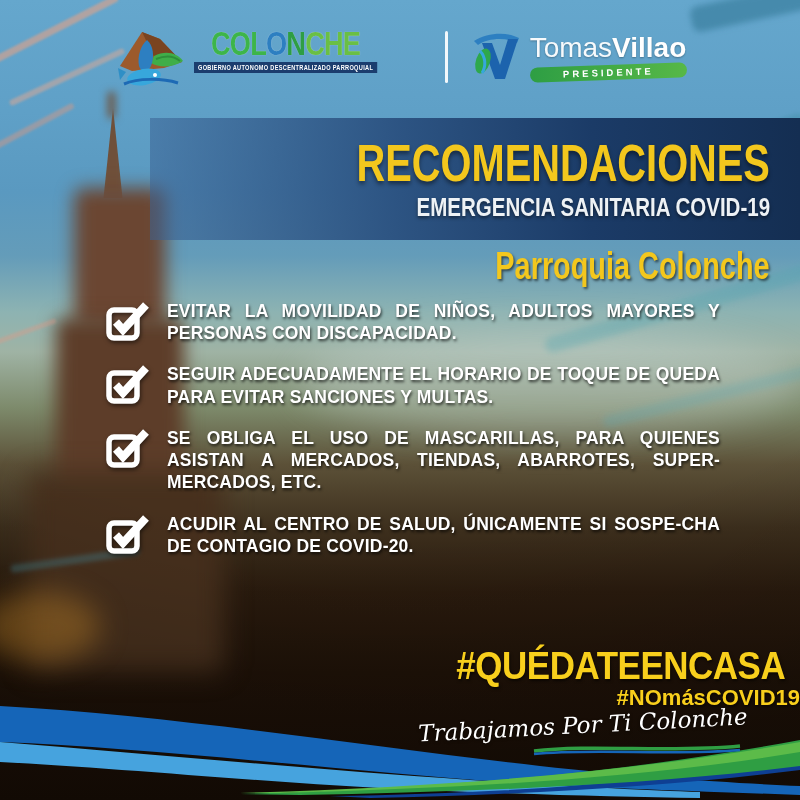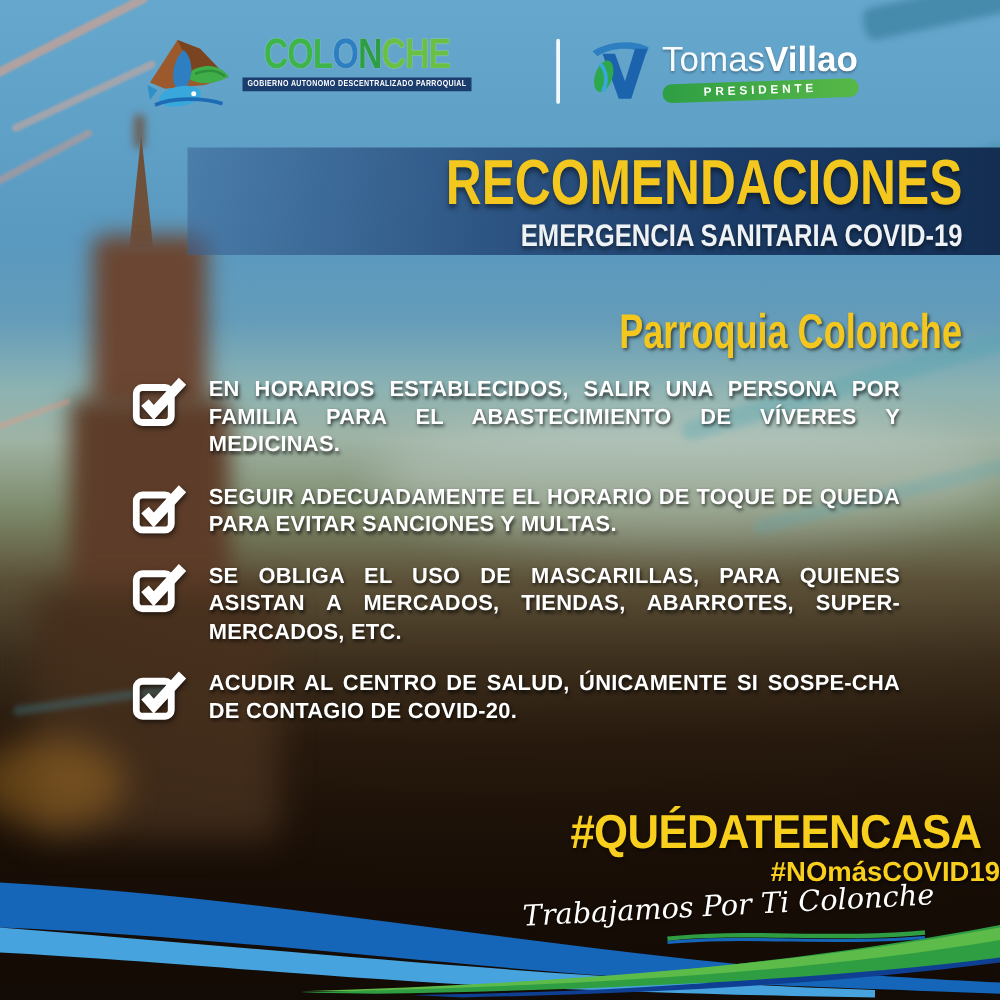--- a/index.html
+++ b/index.html
@@ -48,21 +48,21 @@
   .logo-right{display:flex;align-items:center;gap:8px;}
   .tv-text{display:flex;flex-direction:column;align-items:center;}
   .tv-name{font-size:28px;line-height:1;color:#fff;text-shadow:0 1px 2px rgba(0,0,0,.3);}
   .tv-name .first{font-weight:normal;opacity:.95;}
   .tv-name .last{font-weight:bold;}
   .tv-ribbon{margin-top:3px;width:100%;height:15px;display:flex;align-items:center;justify-content:center;
           background:linear-gradient(90deg,#2e9e44,#57b847);border-radius:8px;
           transform:rotate(-2deg);color:#fff;font-size:9.5px;font-weight:bold;letter-spacing:3px;}
 
   
-  .title-band{position:absolute;top:118px;left:150px;right:0;height:86px;z-index:5;
+  .title-band{position:absolute;top:118px;left:150px;right:0;height:122px;z-index:5;
           background:linear-gradient(90deg,rgba(58,98,148,.55) 0%,rgba(38,74,122,.88) 38%,
             #1b3b67 68%,#142e52 100%);
           display:flex;flex-direction:column;justify-content:center;align-items:flex-end;
           padding-right:30px;box-sizing:border-box;}
   .title-main{color:#f3c71d;font-size:51px;font-weight:bold;line-height:1;white-space:nowrap;
           transform:scaleX(.78);transform-origin:100% 50%;text-shadow:0 3px 5px rgba(0,0,0,.45);}
   .title-sub{color:#eef2f5;font-size:25px;font-weight:bold;line-height:1;margin-top:6px;white-space:nowrap;
           transform:scaleX(.82);transform-origin:100% 50%;text-shadow:0 2px 4px rgba(0,0,0,.5);}
   .region{position:absolute;top:246px;right:30px;z-index:5;color:#f3c71d;font-size:39px;
           font-weight:bold;line-height:1;white-space:nowrap;transform:scaleX(.74);
@@ -157,28 +157,28 @@
   </div>
 
   <div class="title-band">
     <div class="title-main">RECOMENDACIONES</div>
     <div class="title-sub">EMERGENCIA SANITARIA COVID-19</div>
   </div>
   <div class="region">Parroquia Colonche</div>
 
   <div class="recs">
 
-
-    <div class="rec-item">
-      <svg class="rec-check" width="46" height="40" viewBox="0 0 46 40">
-        <rect x="3" y="9" width="28" height="28" rx="5" fill="none" stroke="#fff" stroke-width="5.5"></rect>
-        <path d="M10 21 L17 29 L40 4" fill="none" stroke="#fff" stroke-width="8"></path>
-      </svg>
-      <p class="rec-text">EN HORARIOS ESTABLECIDOS, SALIR UNA PERSONA POR FAMILIA PARA EL ABASTECIMIENTO DE VÍVERES Y MEDICINAS.</p>
-    </div>
+    <div class="rec-item">
+      <svg class="rec-check" width="46" height="40" viewBox="0 0 46 40">
+        <rect x="3" y="9" width="28" height="28" rx="5" fill="none" stroke="#fff" stroke-width="5.5"></rect>
+        <path d="M10 21 L17 29 L40 4" fill="none" stroke="#fff" stroke-width="8"></path>
+      </svg>
+      <p class="rec-text">EVITAR LA MOVILIDAD DE NIÑOS, ADULTOS MAYORES Y PERSONAS CON DISCAPACIDAD.</p>
+    </div>
+
 
     <div class="rec-item">
       <svg class="rec-check" width="46" height="40" viewBox="0 0 46 40">
         <rect x="3" y="9" width="28" height="28" rx="5" fill="none" stroke="#fff" stroke-width="5.5"></rect>
         <path d="M10 21 L17 29 L40 4" fill="none" stroke="#fff" stroke-width="8"></path>
       </svg>
       <p class="rec-text">SEGUIR ADECUADAMENTE EL HORARIO DE TOQUE DE QUEDA PARA EVITAR SANCIONES Y MULTAS.</p>
     </div>
 
     <div class="rec-item">

